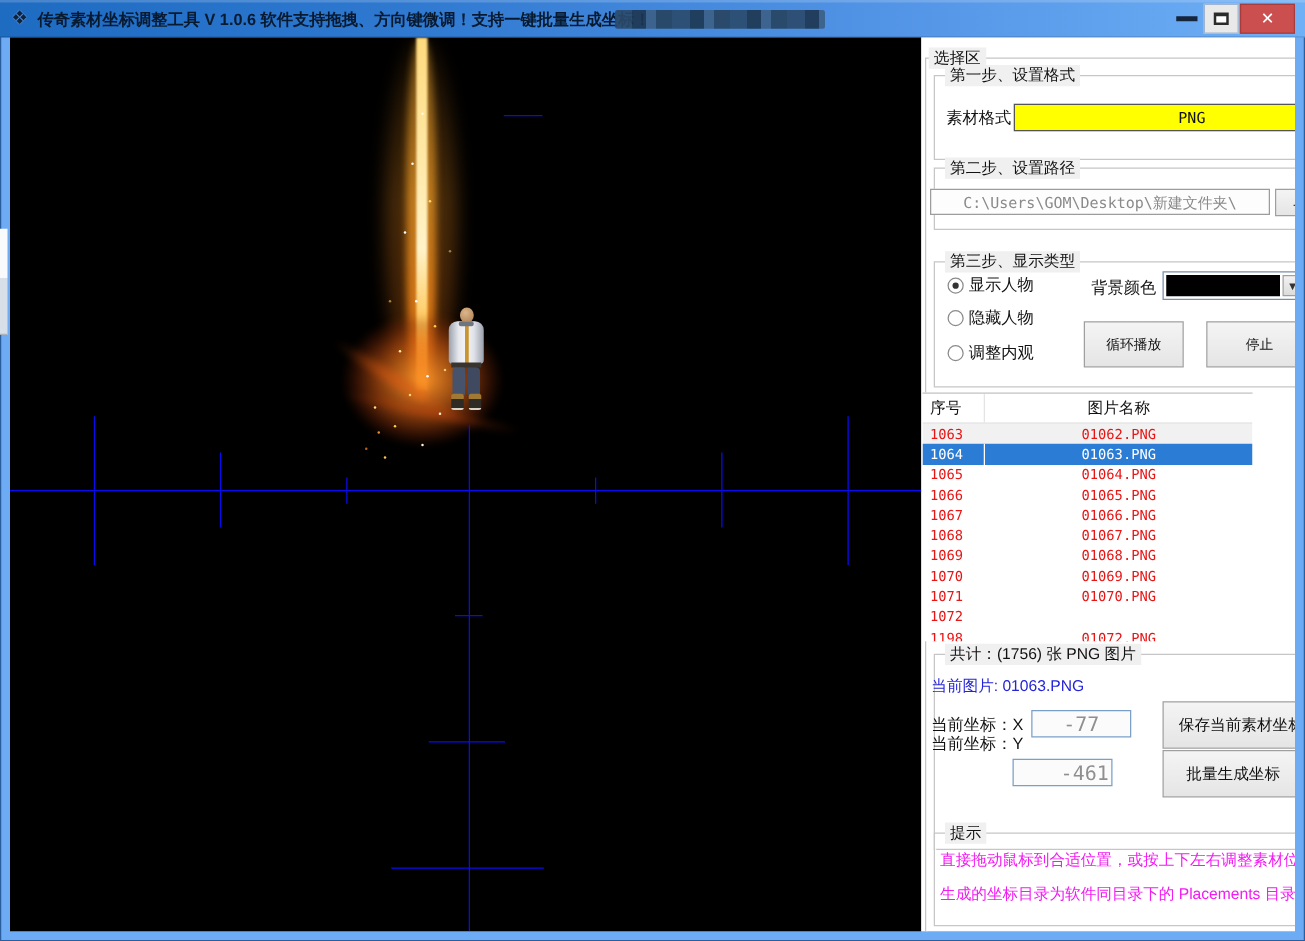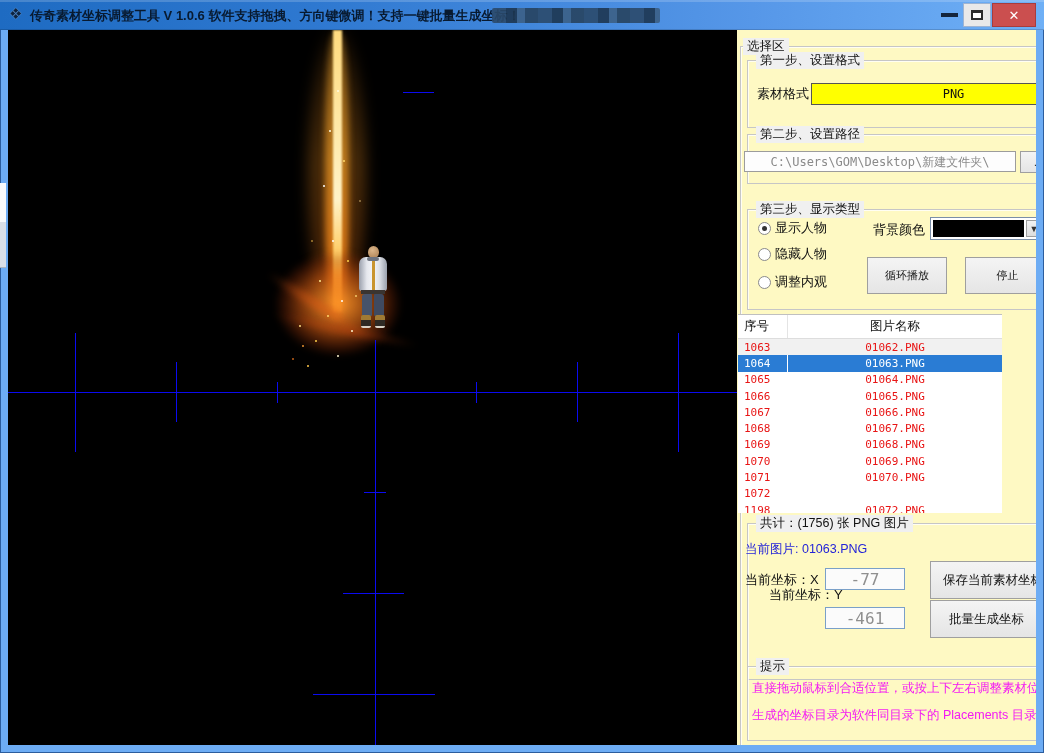--- a/index.html
+++ b/index.html
@@ -61,21 +61,21 @@
   .c-stripe{left:16.5px;top:14px;width:3px;height:33px;background:#c9952f;}
   .c-collar{left:12px;top:13px;width:12px;height:4px;background:#6e7480;border-radius:2px;}
   .c-belt{left:6px;top:46px;width:24px;height:4px;background:#3a3430;}
   .c-legL{left:7px;top:50px;width:10px;height:22px;background:#47536a;border-radius:3px 1px 1px 1px;}
   .c-legR{left:19px;top:50px;width:10px;height:22px;background:#3f4a60;border-radius:1px 3px 1px 1px;}
   .c-bootL{left:6px;top:71px;width:10px;height:13px;border-radius:2px;
     background:linear-gradient(#a07a34 0 35%,#2e2a24 35% 85%,#d8d2c6 85%);}
   .c-bootR{left:20px;top:71px;width:10px;height:13px;border-radius:2px;
     background:linear-gradient(#a07a34 0 35%,#2e2a24 35% 85%,#d8d2c6 85%);}
   
-  .panel{position:absolute;left:737px;top:30px;width:299px;height:715px;background:#fef9c3;
+  .panel{position:absolute;left:737px;top:30px;width:299px;height:715px;background:#ffffff;
     overflow:hidden;font-size:13px;color:#111;}
   .group{position:absolute;border:1px solid #c6c6c6;box-shadow:1px 1px 0 rgba(255,255,255,.8) inset;}
   .group>.glabel{position:absolute;top:-9px;left:8px;background:#f0f0f0;padding:0 4px;
     font-size:12.5px;color:#111;white-space:nowrap;}
   .lbl{position:absolute;white-space:nowrap;}
   .combo-png{position:absolute;background:#ffff00;border:1px solid #555;display:flex;
     align-items:center;justify-content:center;font-size:12px;font-family:"DejaVu Sans Mono",monospace;}
   .field{position:absolute;background:#fdfdfd;border:1px solid #9c9c9c;color:#8a8a8a;
     font-family:"DejaVu Sans Mono",monospace;font-size:12px;padding:2px 3px;white-space:nowrap;overflow:hidden;}
   .btn{position:absolute;background:linear-gradient(#f4f4f4,#e5e5e5);border:1px solid #9f9f9f;
@@ -264,22 +264,22 @@
 
     <div class="group" style="left:10px;top:493px;width:349px;height:157px;">
       <span class="glabel">共计：(1756) 张 PNG 图片</span>
     </div>
     <span class="blue-text" style="left:8px;top:511px;">当前图片: 01063.PNG</span>
     <span class="lbl" style="left:8px;top:541px;">当前坐标：X</span>
     <input class="coord-input" style="left: 88px; top: 538px; width: 80px; height: 22px;" readonly="" value="-77">
     <div class="btn" style="left:193px;top:531px;width:158px;height:38px;font-size:12.5px;justify-content:flex-start;padding-left:12px;">
       <span>保存当前素材坐标</span>
     </div>
-    <span class="lbl" style="left:8px;top:556px;margin-left:24px;">当前坐标：Y</span>
-    <input class="coord-input" style="left: 88px; top: 577px; width: 80px; height: 22px;" readonly="" value="-461">
+    <span class="lbl" style="left:8px;top:556px;">当前坐标：Y</span>
+    <input class="coord-input" style="left: 73px; top: 577px; width: 80px; height: 22px; text-align: right;" readonly="" value="-461">
     <div class="btn" style="left:193px;top:570px;width:158px;height:38px;font-size:12.5px;justify-content:flex-start;padding-left:18px;">
       <span>批量生成坐标</span>
     </div>
 
     <div class="group" style="left:10px;top:636px;width:349px;height:75px;">
       <span class="glabel">提示</span>
     </div>
     <span class="hint-line" style="left:15px;top:650px;">直接拖动鼠标到合适位置，或按上下左右调整素材位置</span>
     <span class="hint-line" style="left:15px;top:677px;">生成的坐标目录为软件同目录下的 Placements 目录里</span>
 

